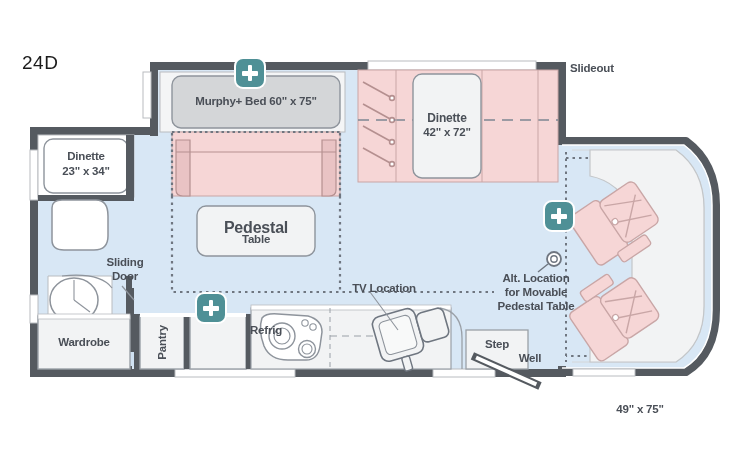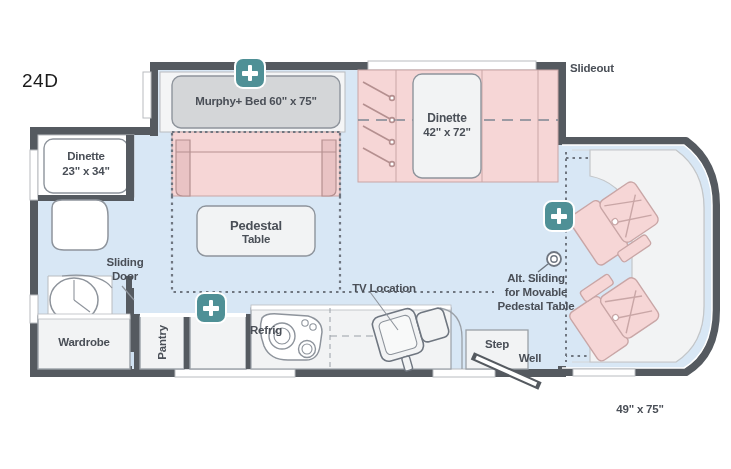--- a/index.html
+++ b/index.html
@@ -18,21 +18,21 @@
     color:#4a4f57;
     font-family:"Liberation Sans", sans-serif;
     font-weight:bold;
     text-align:center;
     line-height:1.12;
     white-space:pre;
     letter-spacing:-0.2px;
     pointer-events:none;
   }
   #title{
-    position:absolute;left:22px;top:70px;
+    position:absolute;left:22px;top:52px;
     font-size:19px;color:#1b1b1b;font-weight:normal;
     font-family:"Liberation Sans", sans-serif;
     letter-spacing:0.5px;
   }
   .sz{font-size:11.5px;}
   .plusbadge{
     position:absolute;width:28px;height:28px;border-radius:7px;
     background:#4f9096;box-shadow:0 0 0 2px #ffffff;
   }
   .plusbadge:before,.plusbadge:after{
@@ -255,38 +255,38 @@
   <div id="title">24D</div>
 
   <div class="lbl" style="left:570px;top:62px;font-size:11.5px;text-align:left;">Slideout</div>
 
   <div class="lbl" style="left:172px;top:95px;width:168px;font-size:11.5px;">Murphy+ Bed 60" x 75"</div>
 
   <div class="lbl" style="left:413px;top:112px;width:68px;font-size:12px;">Dinette</div>
   <div class="lbl sz" style="left:407px;top:126px;width:80px;">42" x 72"</div>
 
 
-  <div class="lbl" style="left:197px;top:219px;width:118px;font-size:13px;">Pedestal</div>
+  <div class="lbl" style="left:197px;top:219px;width:118px;font-size:16px;">Pedestal</div>
   <div class="lbl" style="left:197px;top:233px;width:118px;font-size:11.5px;">Table</div>
 
   <div class="lbl" style="left:44px;top:150px;width:84px;font-size:11.5px;">Dinette</div>
   <div class="lbl sz" style="left:40px;top:165px;width:92px;">23" x 34"</div>
 
   <div class="lbl" style="left:90px;top:256px;width:70px;font-size:11.5px;">Sliding</div>
   <div class="lbl" style="left:90px;top:270px;width:70px;font-size:11.5px;">Door</div>
 
   <div class="lbl" style="left:38px;top:336px;width:92px;font-size:11.5px;">Wardrobe</div>
 
   <div class="lbl vert" style="left:132px;top:336px;width:60px;font-size:11.5px;">Pantry</div>
 
   <div class="lbl" style="left:190px;top:324px;width:56px;font-size:11.5px;padding-left:48px;">Refrig</div>
 
   <div class="lbl" style="left:336px;top:282px;width:96px;font-size:11.5px;">TV Location</div>
 
-  <div class="lbl" style="left:478px;top:272px;width:116px;font-size:11.5px;">Alt. Sliding</div>
+  <div class="lbl" style="left:478px;top:272px;width:116px;font-size:11.5px;">Alt. Location</div>
   <div class="lbl" style="left:478px;top:286px;width:116px;font-size:11.5px;">for Movable</div>
   <div class="lbl" style="left:478px;top:300px;width:116px;font-size:11.5px;">Pedestal Table</div>
 
   <div class="lbl" style="left:466px;top:338px;width:62px;font-size:11.5px;">Step</div>
   <div class="lbl" style="left:466px;top:352px;width:62px;font-size:11.5px;padding-left:33px;">Well</div>
 
   <div class="lbl sz" style="left:570px;top:403px;width:140px;">49" x 75"</div>
 
   <div class="plusbadge" style="left:236px;top:59px;"></div>
   <div class="plusbadge" style="left:197px;top:294px;"></div>

